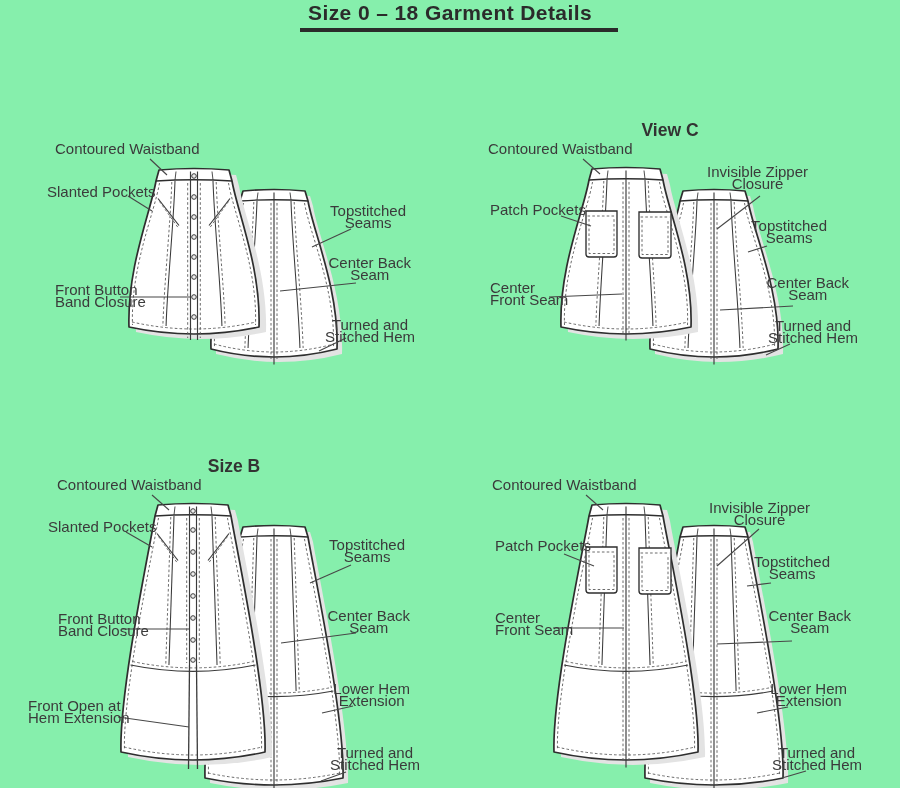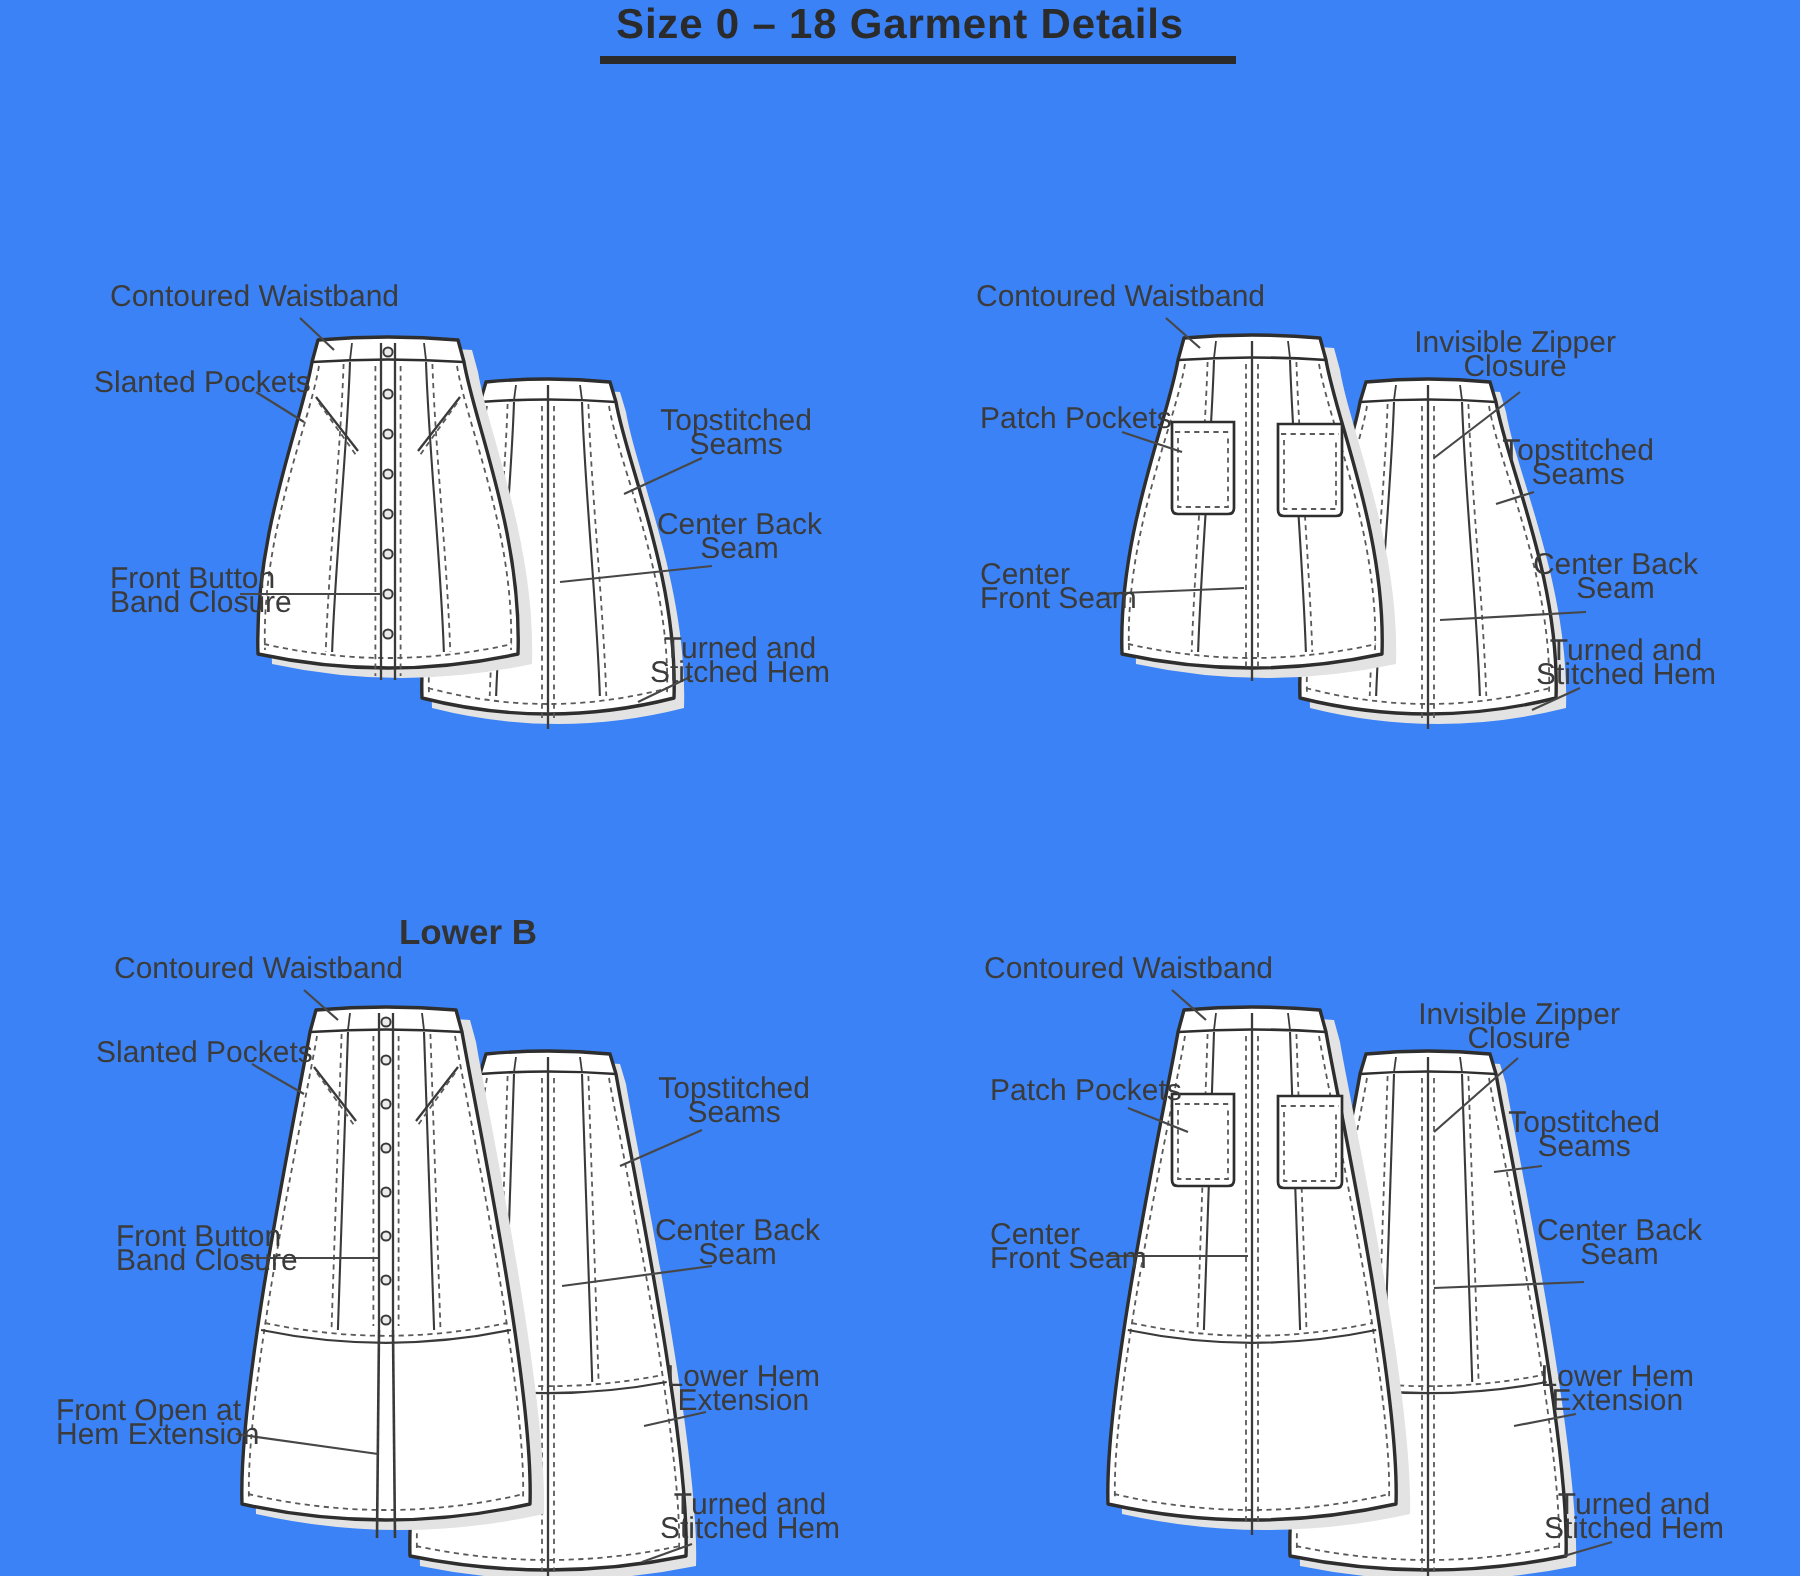--- a/index.html
+++ b/index.html
@@ -1,18 +1,18 @@
 <!DOCTYPE html>
 <html><head>
 <meta charset="utf-8">
 <style>
   *{margin:0;padding:0;box-sizing:border-box}
   html,body{background:#fff}
   body{width:900px;height:788px;font-family:"Liberation Sans",sans-serif;-webkit-font-smoothing:antialiased}
-  #sheet{position:relative;width:900px;height:788px;background:#3b82f6;overflow:hidden}
+  #sheet{position:relative;width:900px;height:788px;background:#86efac;overflow:hidden}
   #page-title{position:absolute;top:1px;left:0;width:100%;text-align:center;
     font-size:21px;font-weight:bold;color:#2b2b2b;letter-spacing:.4px}
   #title-underline{position:absolute;left:300px;top:28px;width:318px;height:4px;background:#2b2b2b}
   .view-header{position:absolute;width:140px;text-align:center;font-size:17.5px;font-weight:bold;color:#333}
   #art{position:absolute;left:0;top:0}
   #labels{position:absolute;left:0;top:0;width:100%;height:100%;pointer-events:none}
   .annotation{position:absolute;font-size:15px;line-height:12.3px;font-weight:normal;color:#3b3b3b;white-space:pre-line}
   .annotation.right{text-align:center}
 </style>
 </head>
@@ -239,21 +239,22 @@
       <line x1="586" y1="495" x2="603" y2="510" stroke="#474747" stroke-width="1.1"></line>
       <line x1="564" y1="554" x2="594" y2="566" stroke="#474747" stroke-width="1.1"></line>
       <line x1="553" y1="628" x2="624" y2="628" stroke="#474747" stroke-width="1.1"></line>
       <line x1="759" y1="529" x2="717" y2="566" stroke="#474747" stroke-width="1.1"></line>
       <line x1="771" y1="583" x2="747" y2="586" stroke="#474747" stroke-width="1.1"></line>
       <line x1="792" y1="641" x2="717" y2="644" stroke="#474747" stroke-width="1.1"></line>
       <line x1="788" y1="707" x2="757" y2="713" stroke="#474747" stroke-width="1.1"></line>
       <line x1="806" y1="771" x2="782" y2="778" stroke="#474747" stroke-width="1.1"></line>
     </svg>
 
-  <div class="view-header" style="left:164px;top:456px">Lower B</div>
+  <div class="view-header" style="left:600px;top:120px">View C</div>
+  <div class="view-header" style="left:164px;top:456px">Size B</div>
 
   <div id="labels">
       <div class="annotation" style="left: 55px; top: 143px;">Contoured Waistband</div>
       <div class="annotation" style="left: 47px; top: 186px;">Slanted Pockets</div>
       <div class="annotation" style="left: 55px; top: 284px;">Front Button
 Band Closure</div>
       <div class="annotation right" style="right: 494px; top: 205px;">Topstitched
 Seams</div>
       <div class="annotation right" style="right: 489px; top: 257px;">Center Back
 Seam</div>

